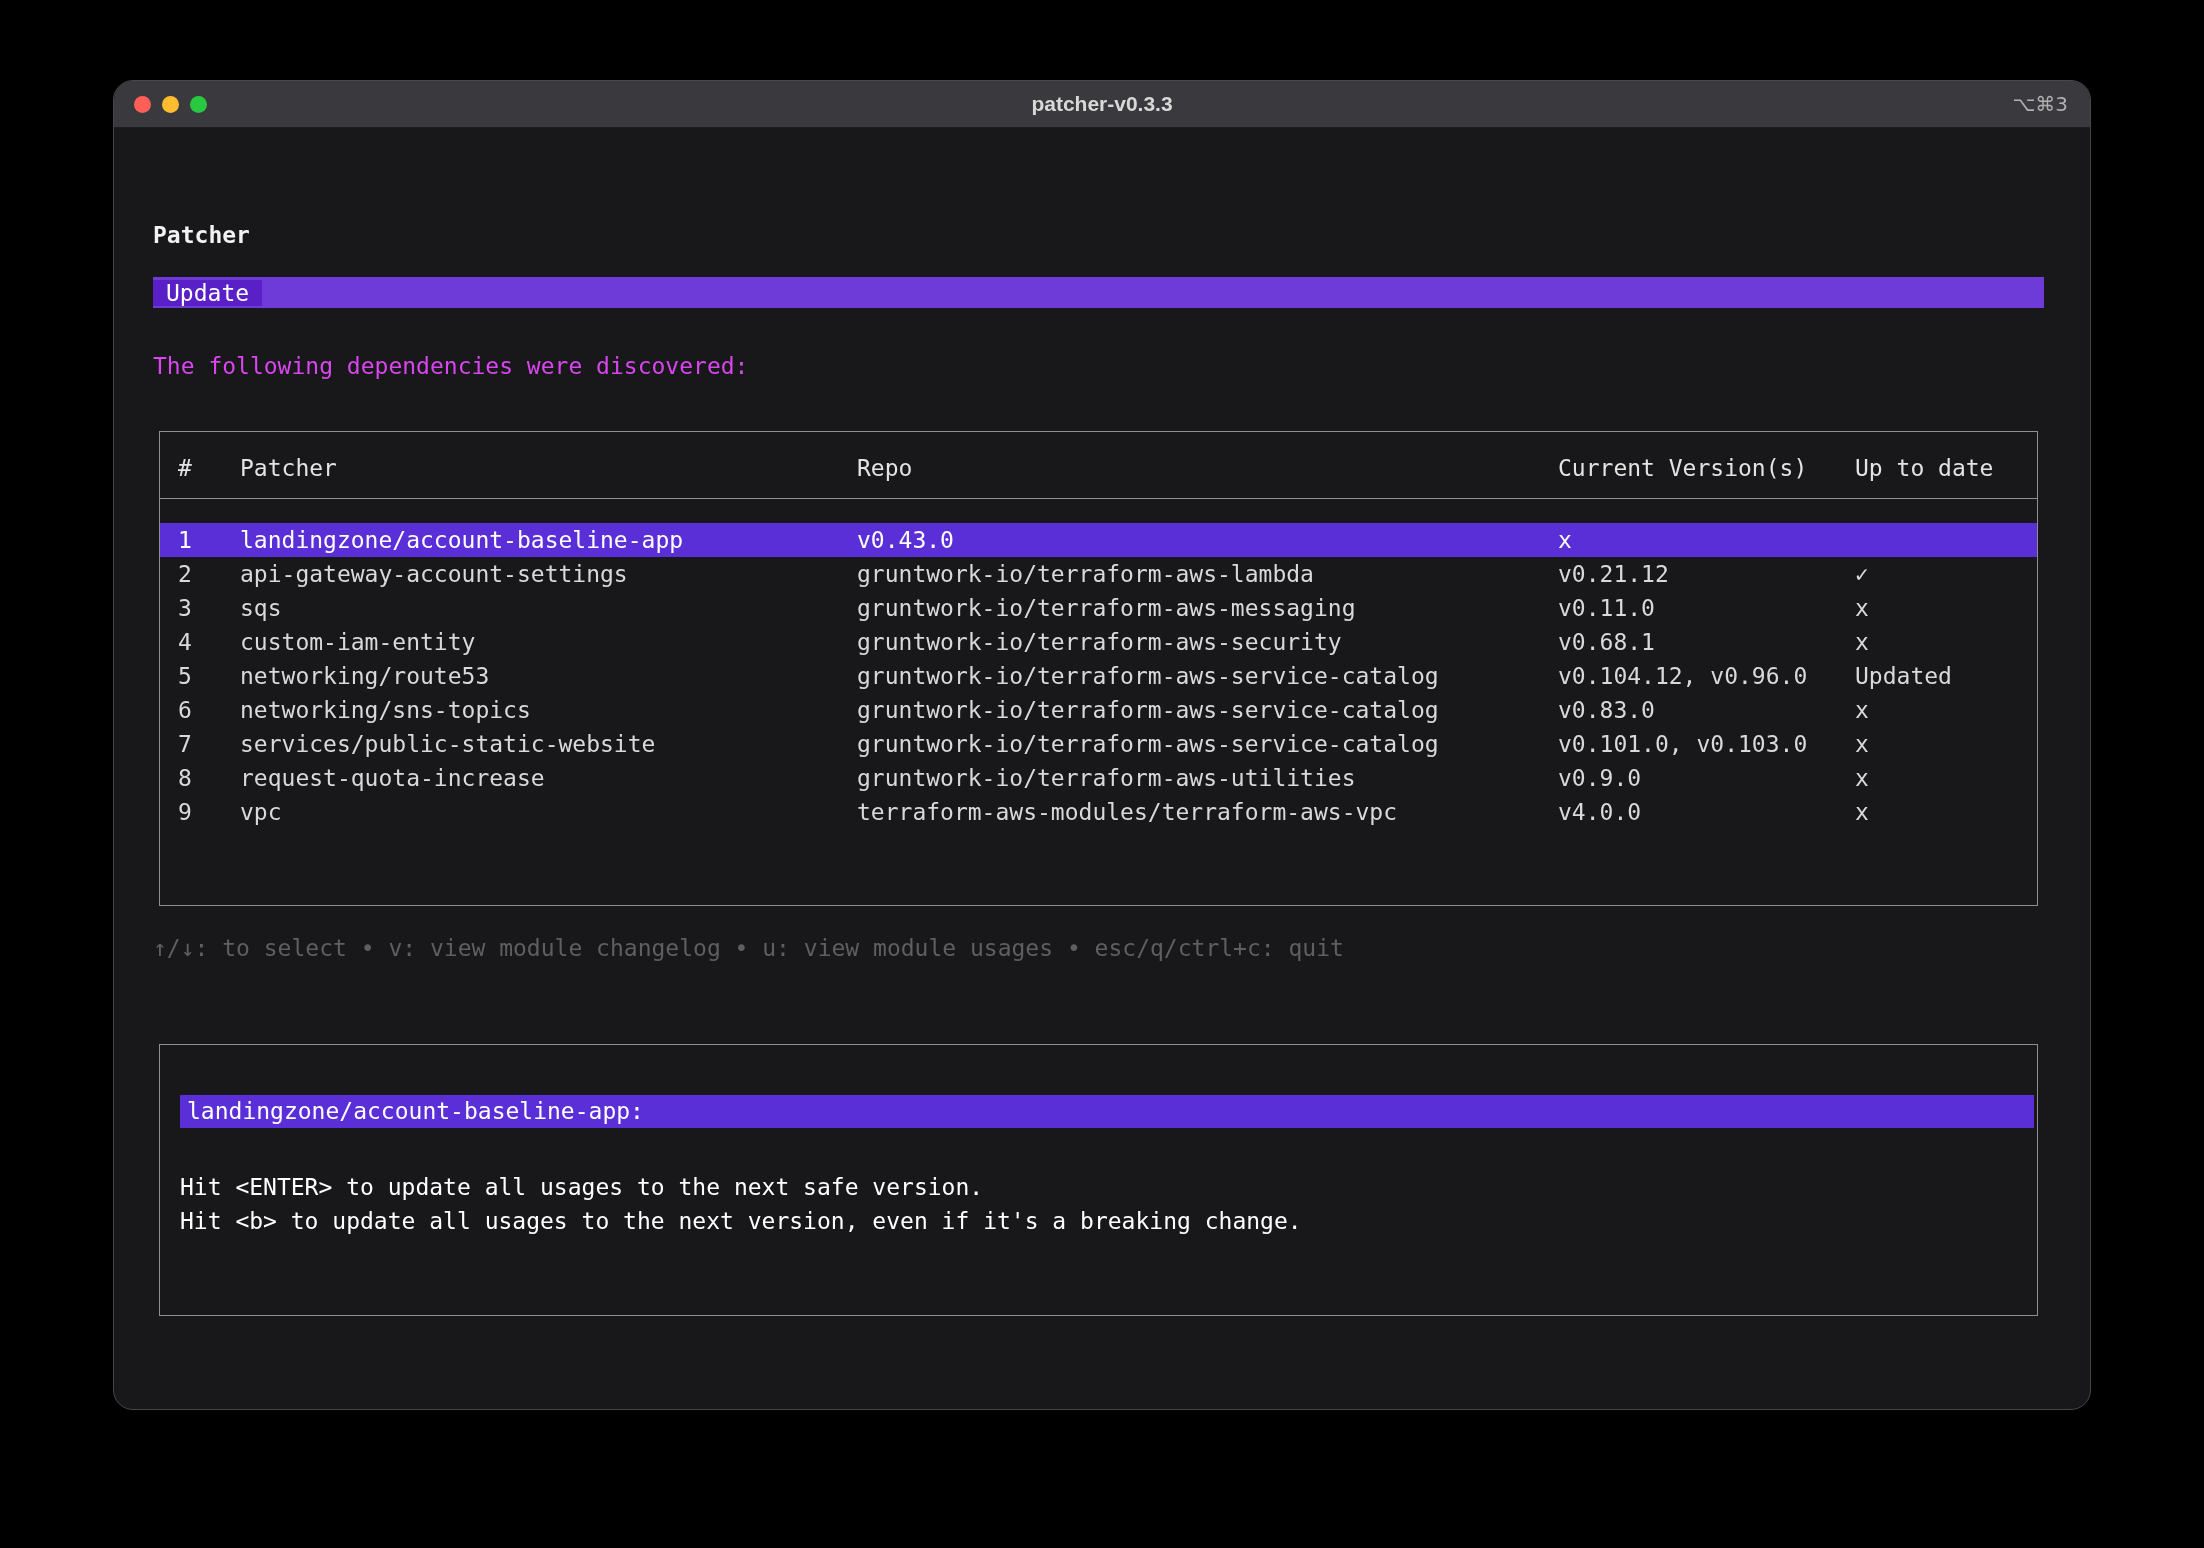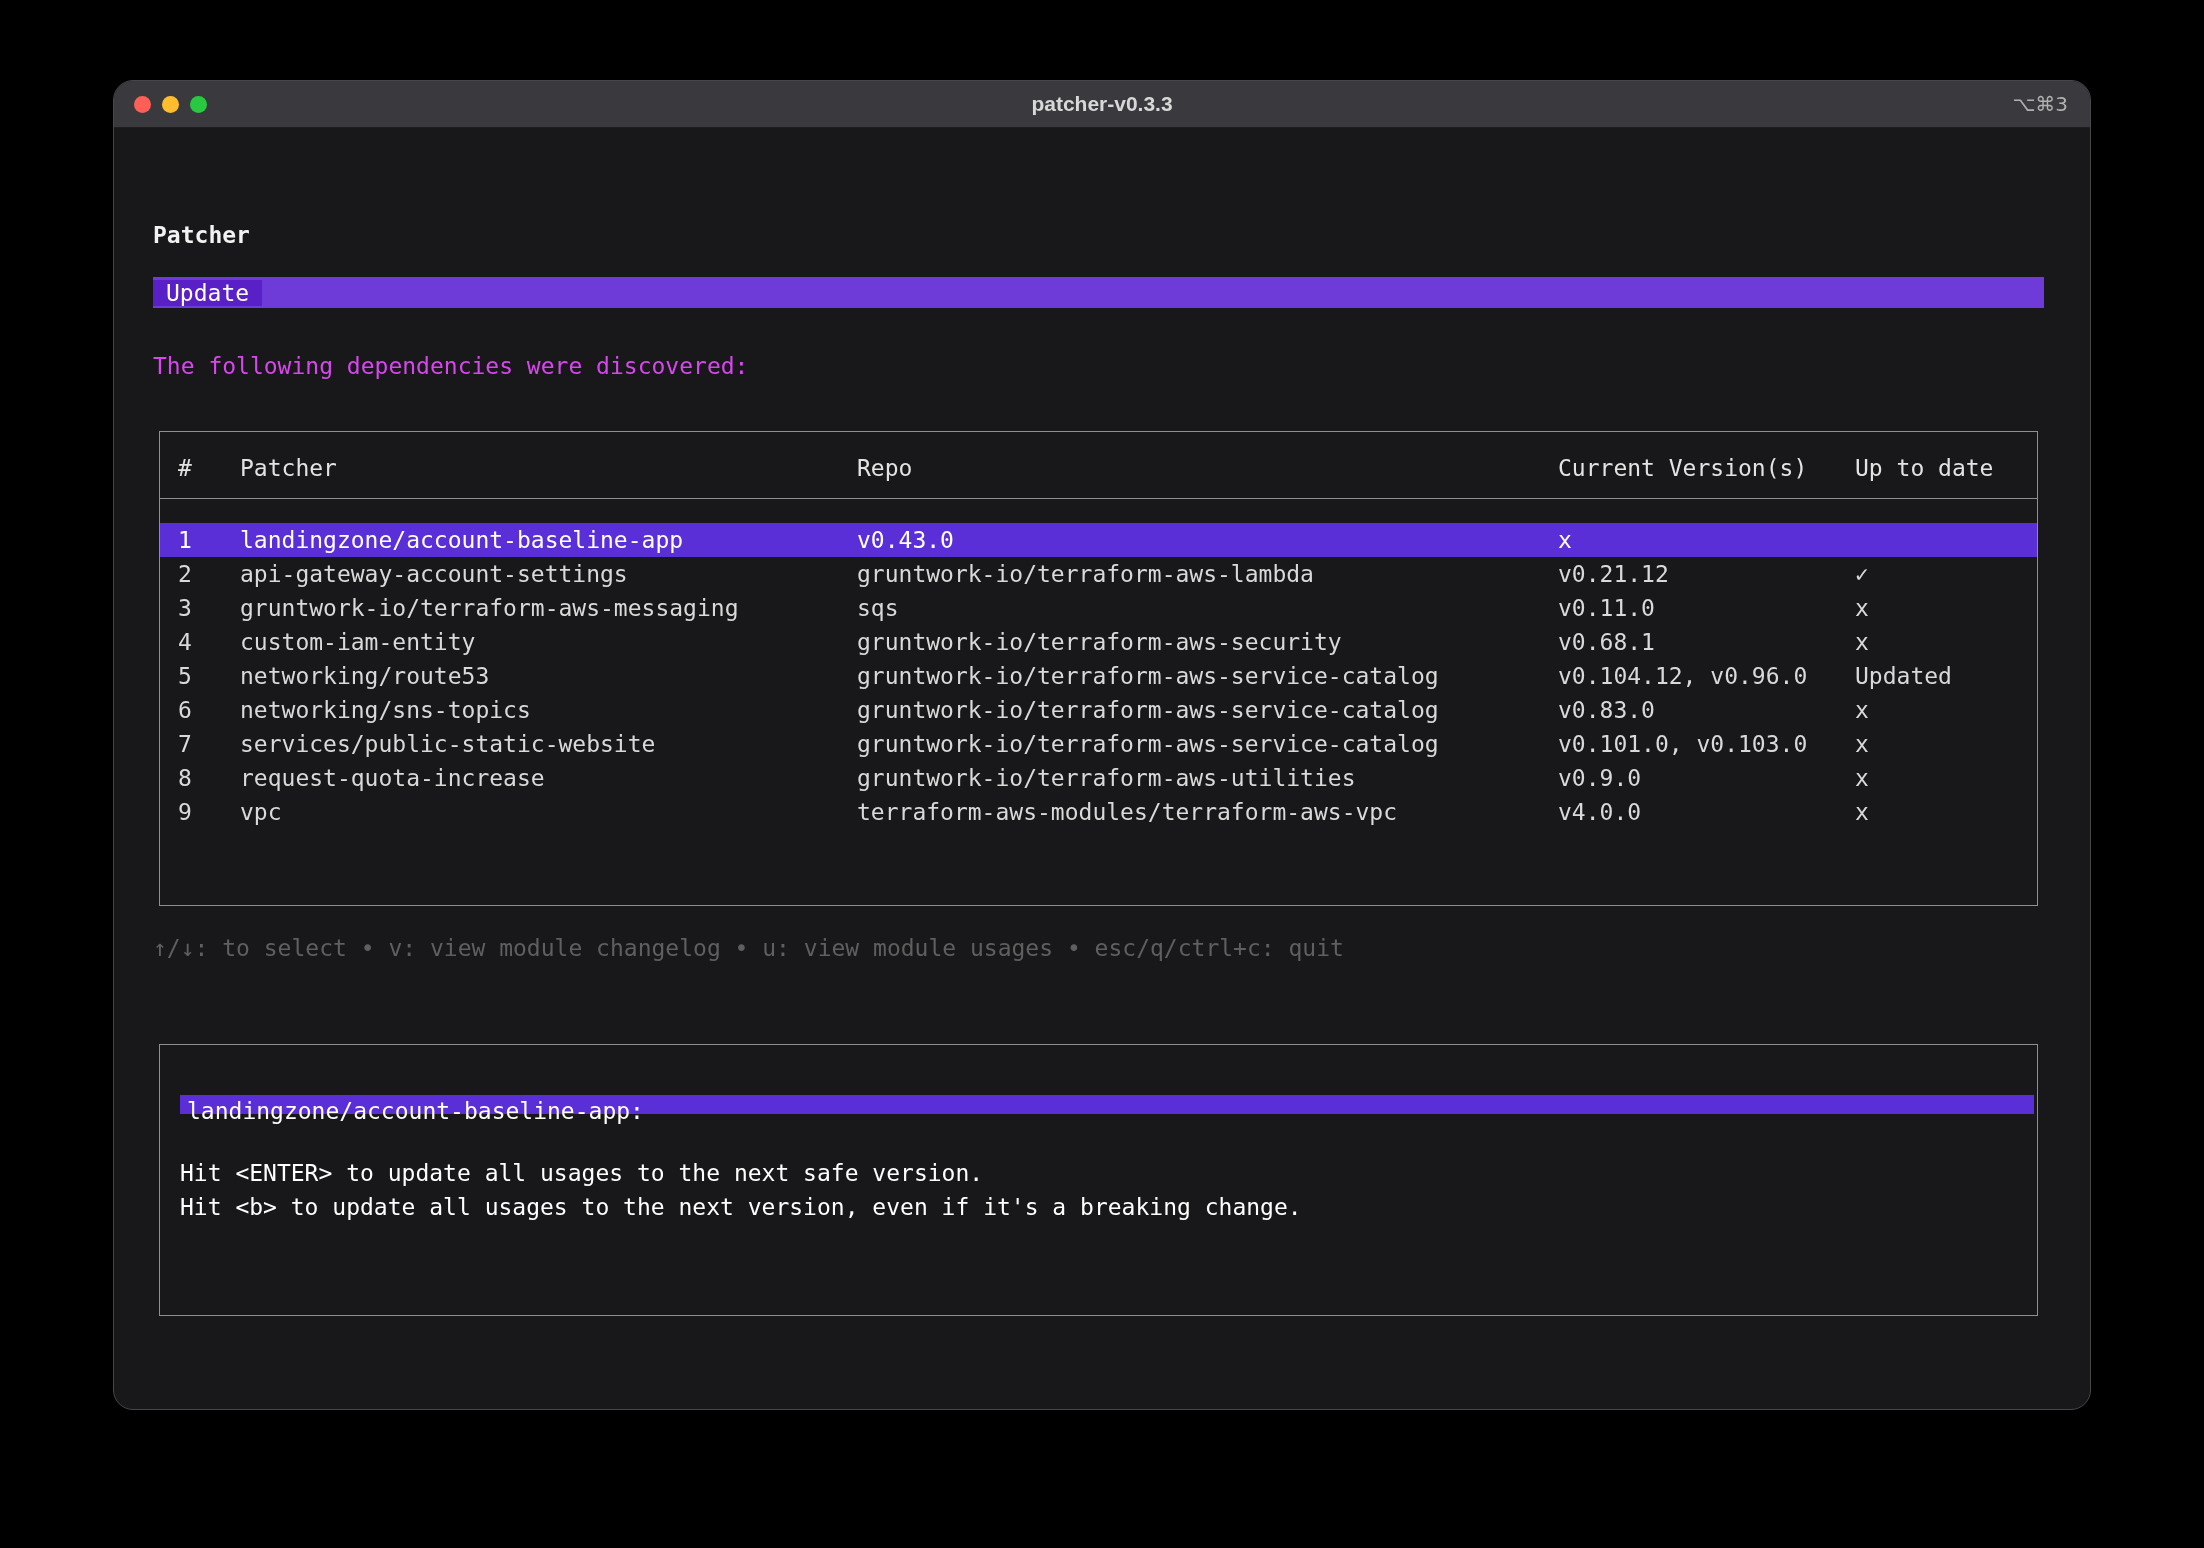--- a/index.html
+++ b/index.html
@@ -42,21 +42,21 @@
   .thead { padding-top:21px; padding-bottom:15px; border-bottom:1px solid #8f8f8f;
            color:#e3e3e3; line-height:30px; }
   .tbody { padding-top:24px; }
   .trow { height:34px; line-height:34px; color:#d9d9d9; white-space:nowrap; }
   .trow.selected { background:#5b2fd8; color:#ffffff; }
 
   .help { margin-top:28px; line-height:28px; color:#5f5f5f; }
 
   .detail-box { margin:82px 6px 0 6px; height:272px; border:1px solid #8f8f8f;
                 overflow:hidden; }
-  .detail-title { margin:50px 3px 0 20px; height:19px; line-height:33px;
+  .detail-title { margin:50px 3px 0 20px; height:33px; line-height:33px;
                   background:#5b2fd8; color:#ffffff; padding-left:7px; }
   .detail-lines { margin:42px 0 0 20px; }
   .detail-line { line-height:34px; color:#ffffff; white-space:nowrap; }
 </style>
 </head>
 <body>
 
 <div class="window">
 
   <div class="titlebar">
@@ -96,22 +96,22 @@
   </div>
           <div class="trow grid-cols">
     <span>2</span>
     <span>api-gateway-account-settings</span>
     <span>gruntwork-io/terraform-aws-lambda</span>
     <span>v0.21.12</span>
     <span>✓</span>
   </div>
           <div class="trow grid-cols">
     <span>3</span>
+    <span>sqs</span>
     <span>gruntwork-io/terraform-aws-messaging</span>
-    <span>sqs</span>
     <span>v0.11.0</span>
     <span>x</span>
   </div>
           <div class="trow grid-cols">
     <span>4</span>
     <span>custom-iam-entity</span>
     <span>gruntwork-io/terraform-aws-security</span>
     <span>v0.68.1</span>
     <span>x</span>
   </div>

